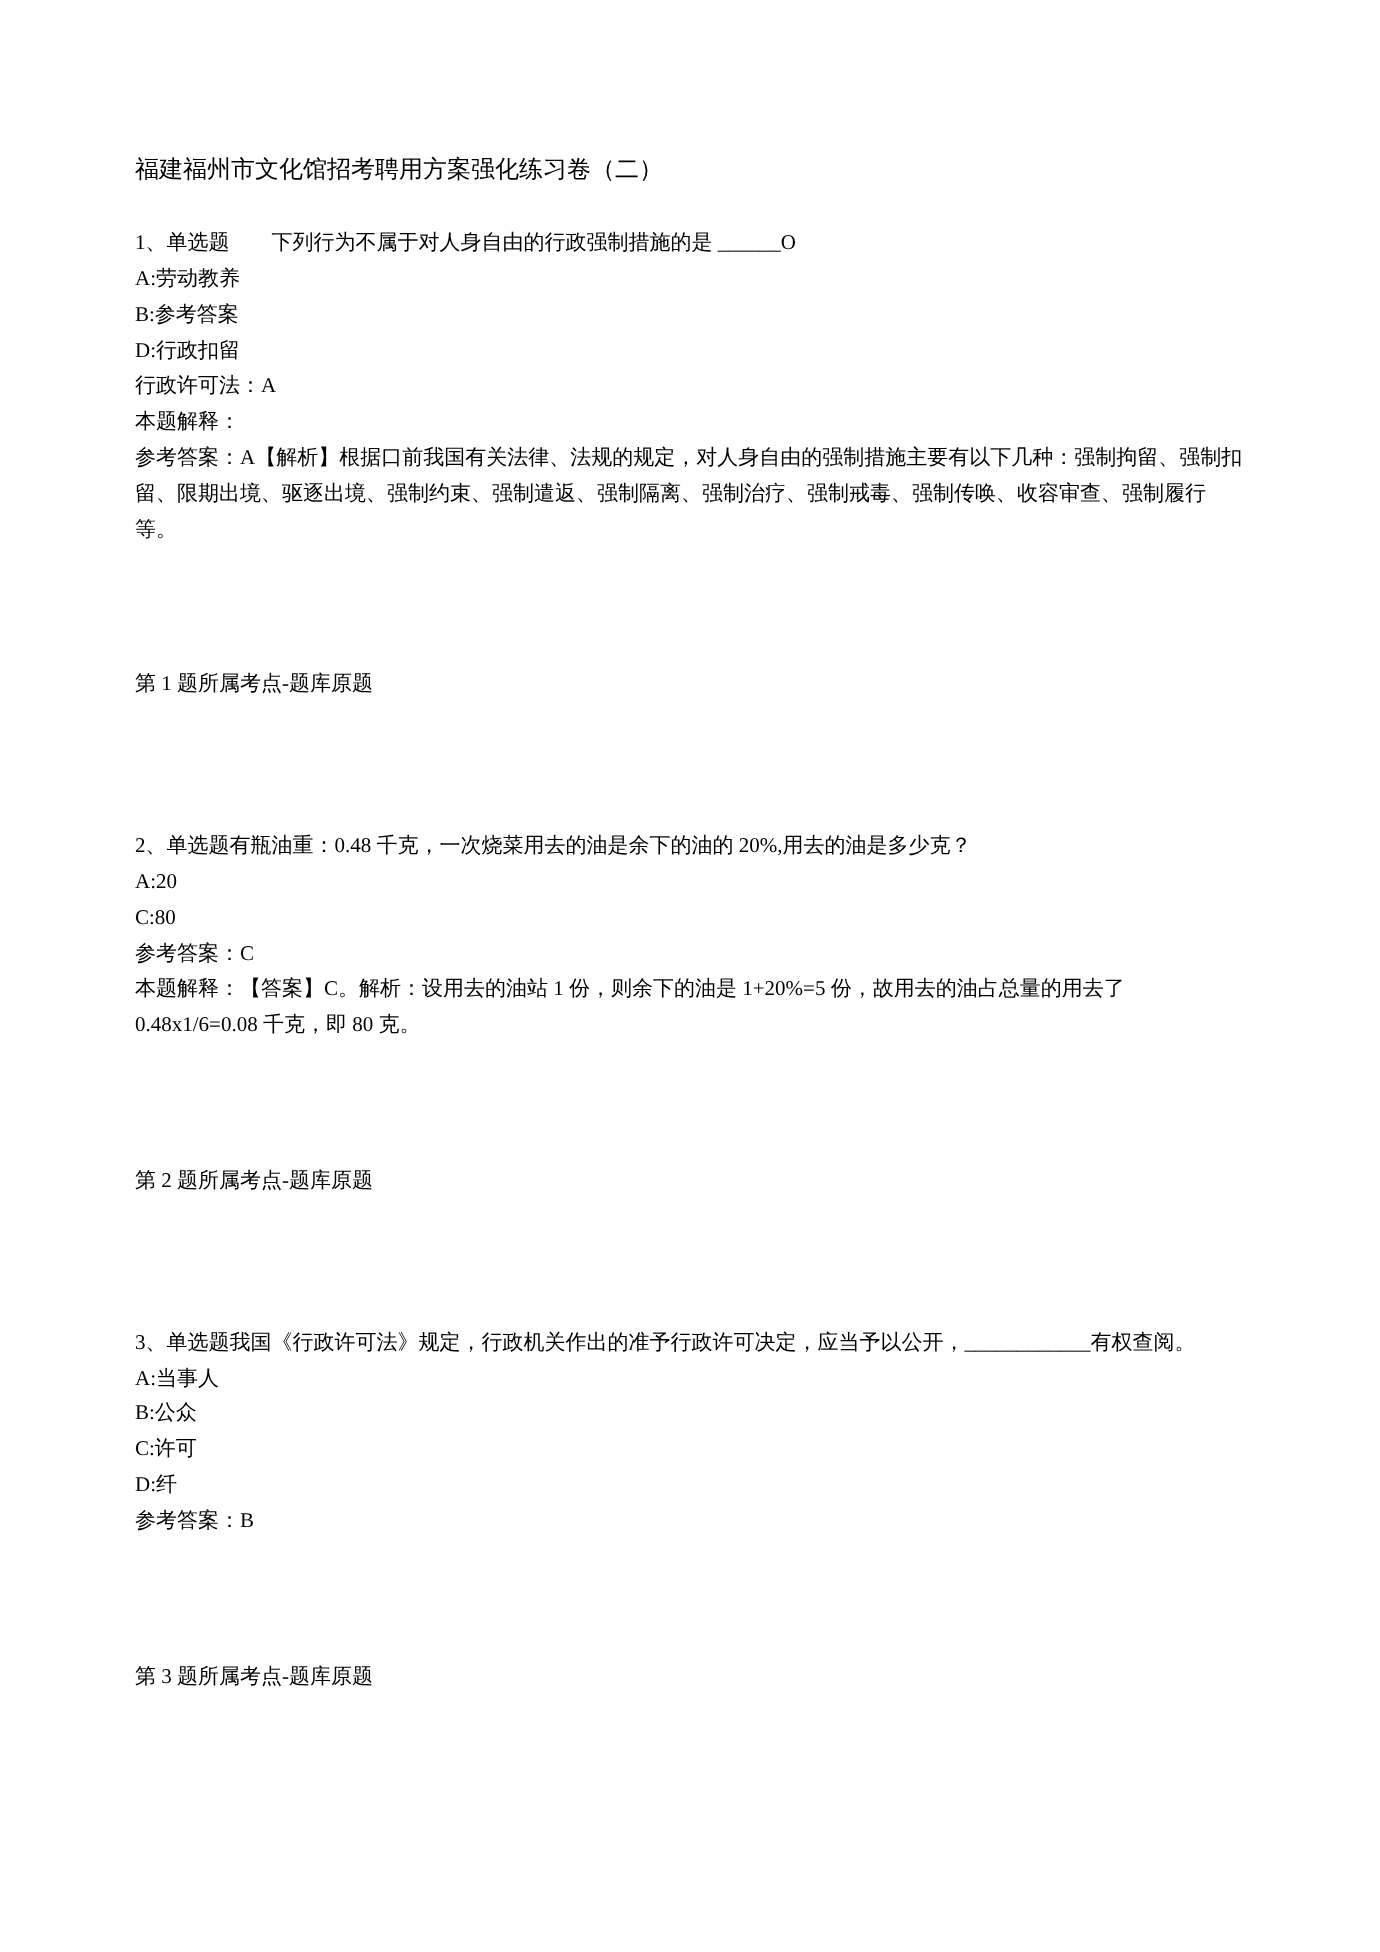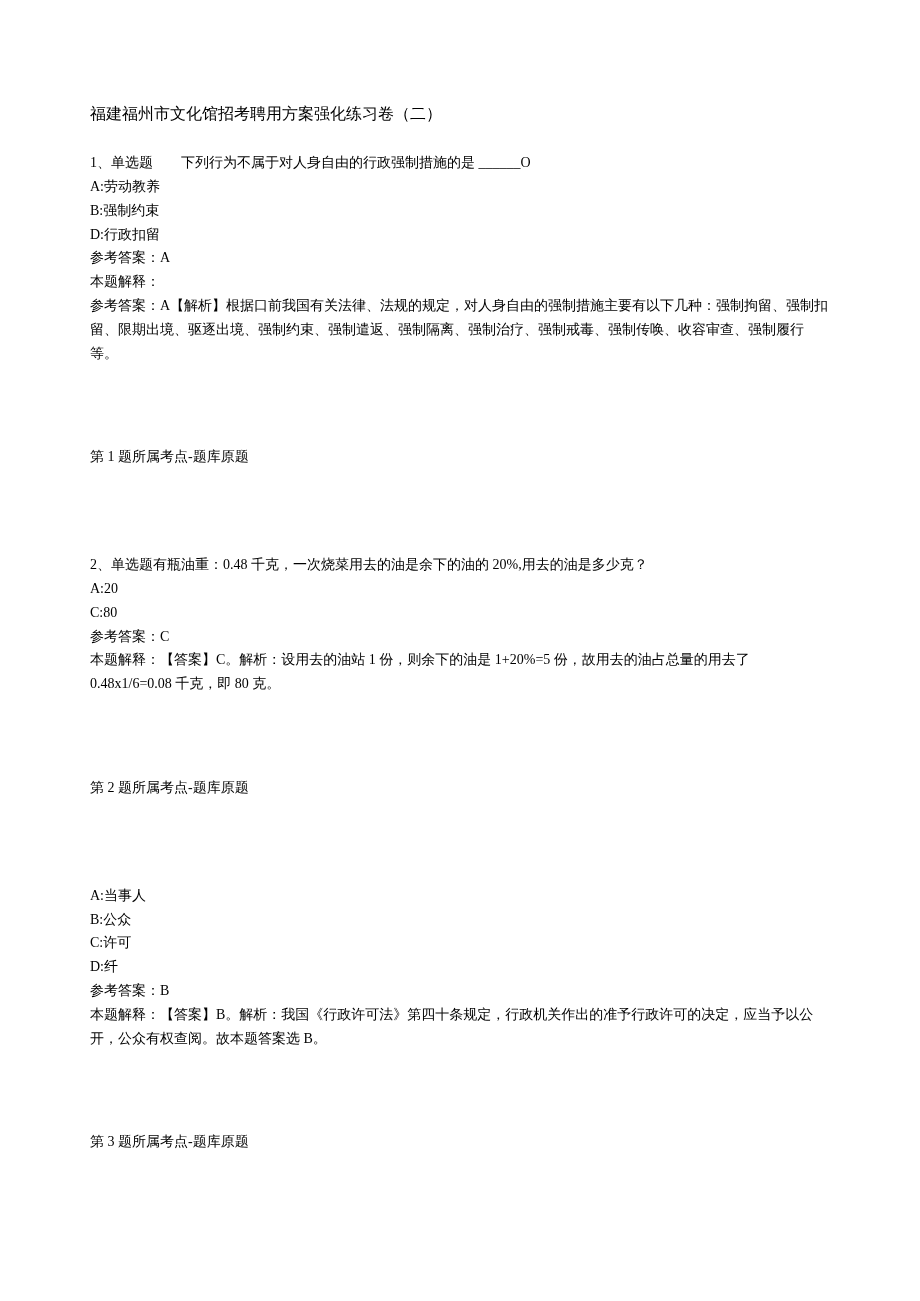--- a/index.html
+++ b/index.html
@@ -32,44 +32,44 @@
   }
 </style>
 </head>
 <body>
 
 <div class="title">福建福州市文化馆招考聘用方案强化练习卷（二）</div>
 
 <div class="q-block">
   <p class="q-line">1、单选题　　下列行为不属于对人身自由的行政强制措施的是 ______O</p>
   <p class="q-line">A:劳动教养</p>
-  <p class="q-line">B:强制约束</p>
+  <p class="q-line">B:参考答案</p>
   <p class="q-line">D:行政扣留</p>
-  <p class="q-line">参考答案：A</p>
+  <p class="q-line">行政许可法：A</p>
   <p class="q-line">本题解释：</p>
   <p class="q-line">参考答案：A【解析】根据口前我国有关法律、法规的规定，对人身自由的强制措施主要有以下几种：强制拘留、强制扣留、限期出境、驱逐出境、强制约束、强制遣返、强制隔离、强制治疗、强制戒毒、强制传唤、收容审查、强制履行等。</p>
 </div>
 <div class="gap-large"></div>
 <p class="footer-note">第 1 题所属考点-题库原题</p>
 <div class="gap-large"></div>
 
 <div class="q-block">
   <p class="q-line">2、单选题有瓶油重：0.48 千克，一次烧菜用去的油是余下的油的 20%,用去的油是多少克？</p>
   <p class="q-line">A:20</p>
   <p class="q-line">C:80</p>
   <p class="q-line">参考答案：C</p>
   <p class="q-line">本题解释：【答案】C。解析：设用去的油站 1 份，则余下的油是 1+20%=5 份，故用去的油占总量的用去了 0.48x1/6=0.08 千克，即 80 克。</p>
 </div>
 <div class="gap-large"></div>
 <p class="footer-note">第 2 题所属考点-题库原题</p>
 <div class="gap-large"></div>
 
 <div class="q-block">
+  <p class="q-line">3、单选题我国《行政许可法》规定，行政机关作出的准予行政许可决定，应当予以公开，____________有权查阅。</p>
   <p class="q-line">A:当事人</p>
   <p class="q-line">B:公众</p>
   <p class="q-line">C:许可</p>
   <p class="q-line">D:纤</p>
   <p class="q-line">参考答案：B</p>
-  <p class="q-line">本题解释：【答案】B。解析：我国《行政许可法》第四十条规定，行政机关作出的准予行政许可的决定，应当予以公开，公众有权查阅。故本题答案选 B。</p>
 </div>
 <div class="gap-large"></div>
 <p class="footer-note">第 3 题所属考点-题库原题</p>
 <div class="gap-large"></div>
 
 </body></html>

